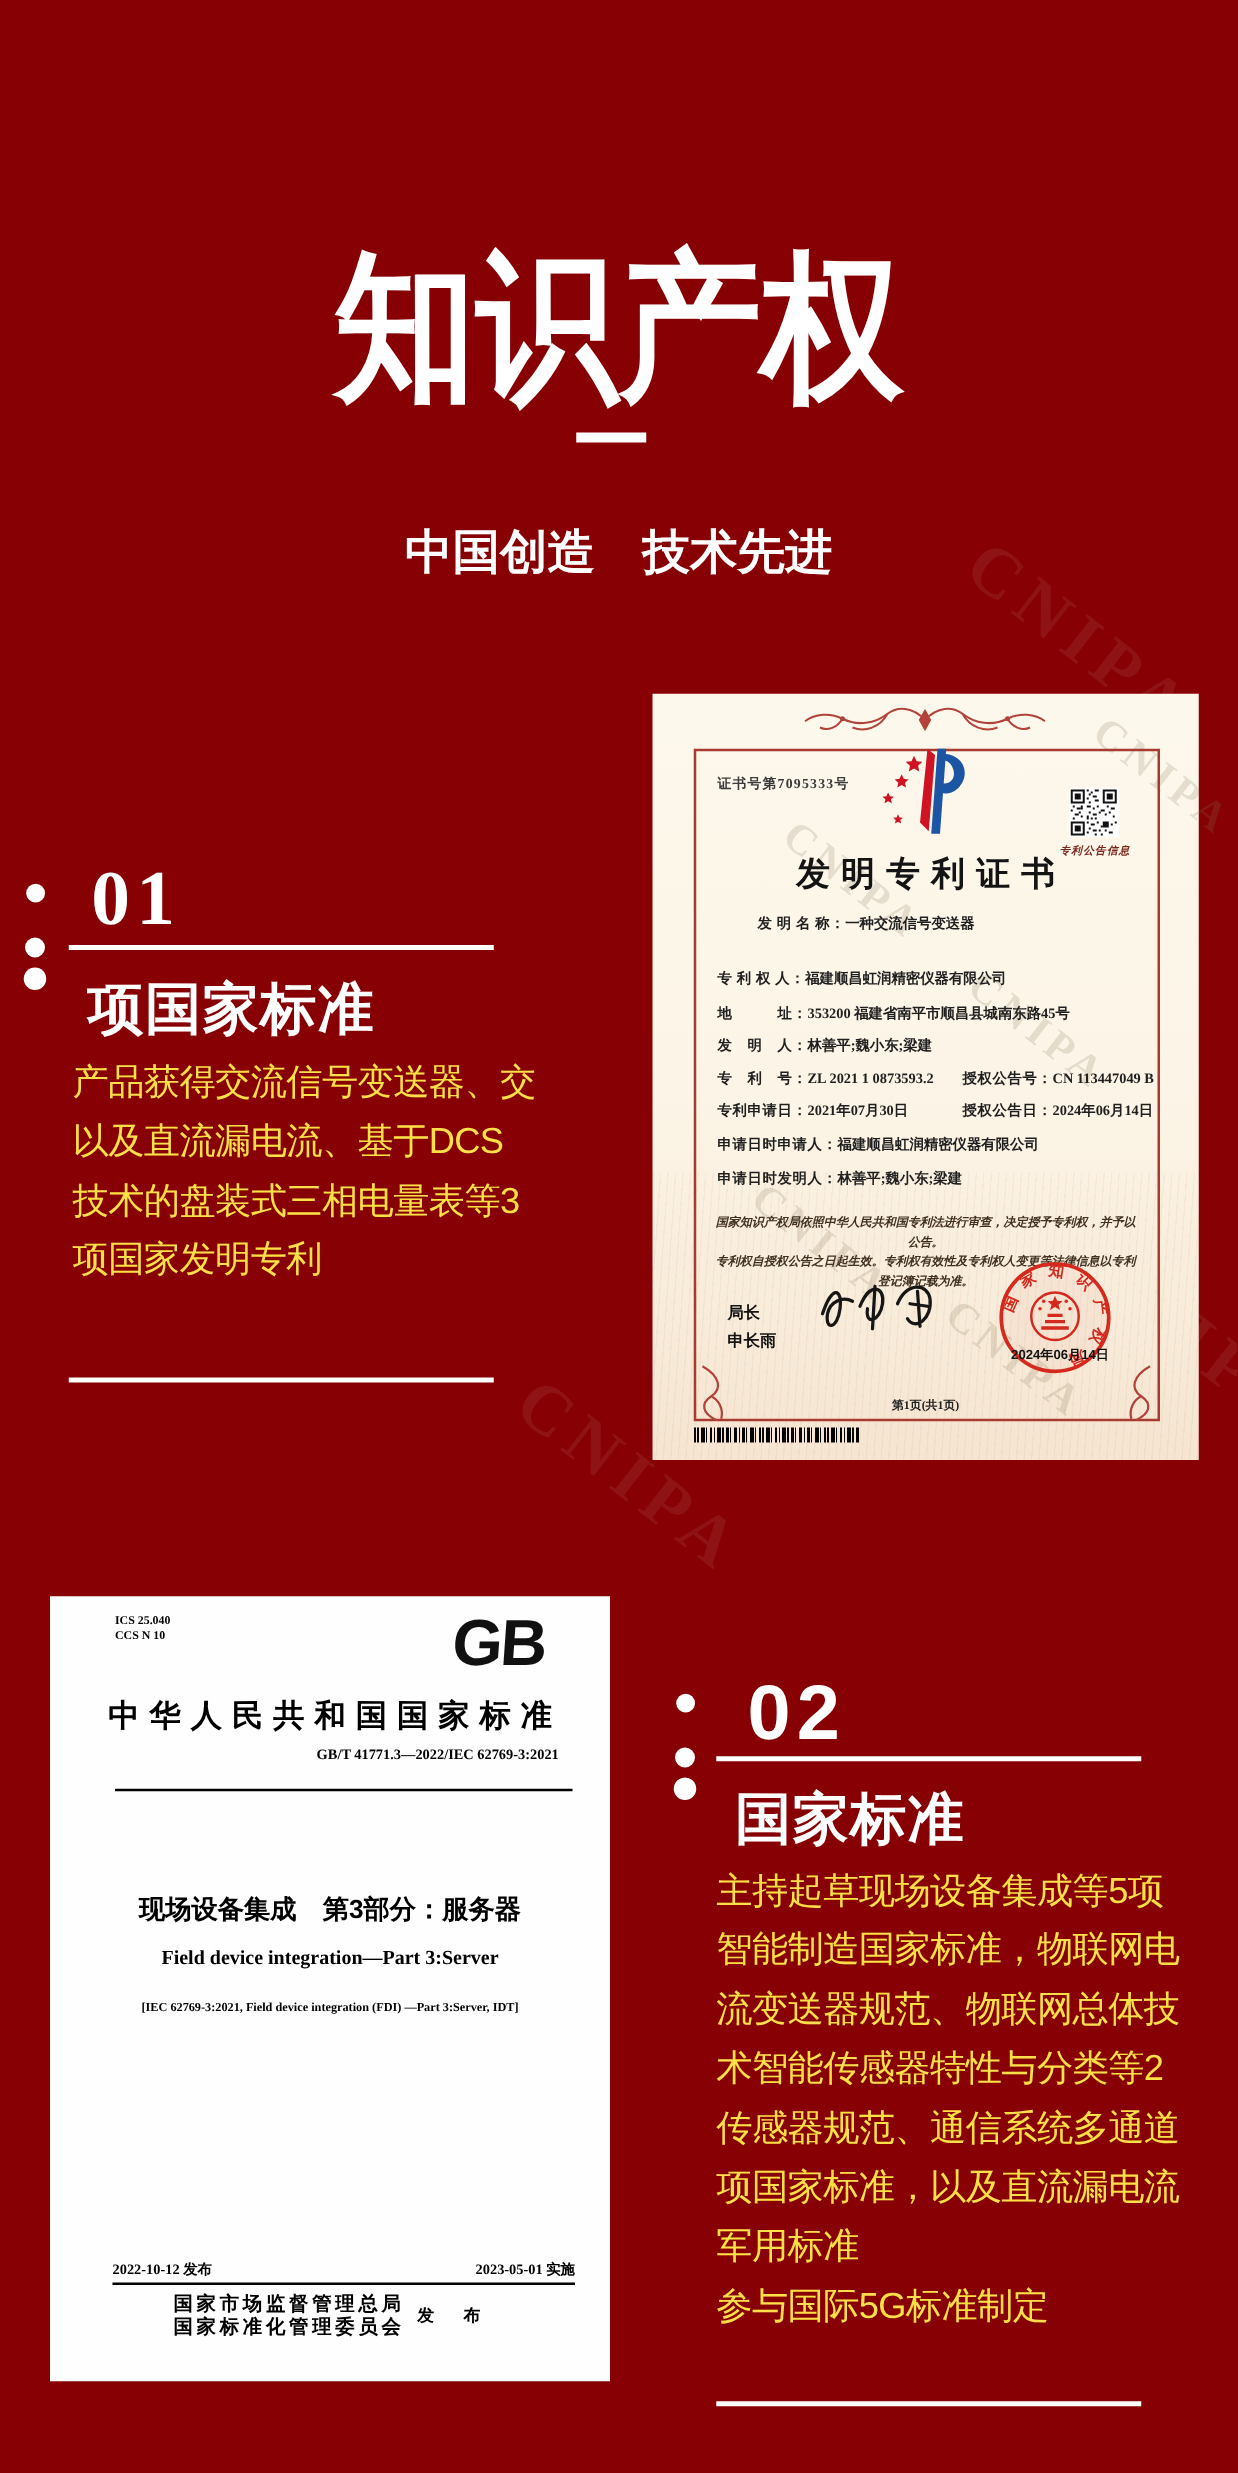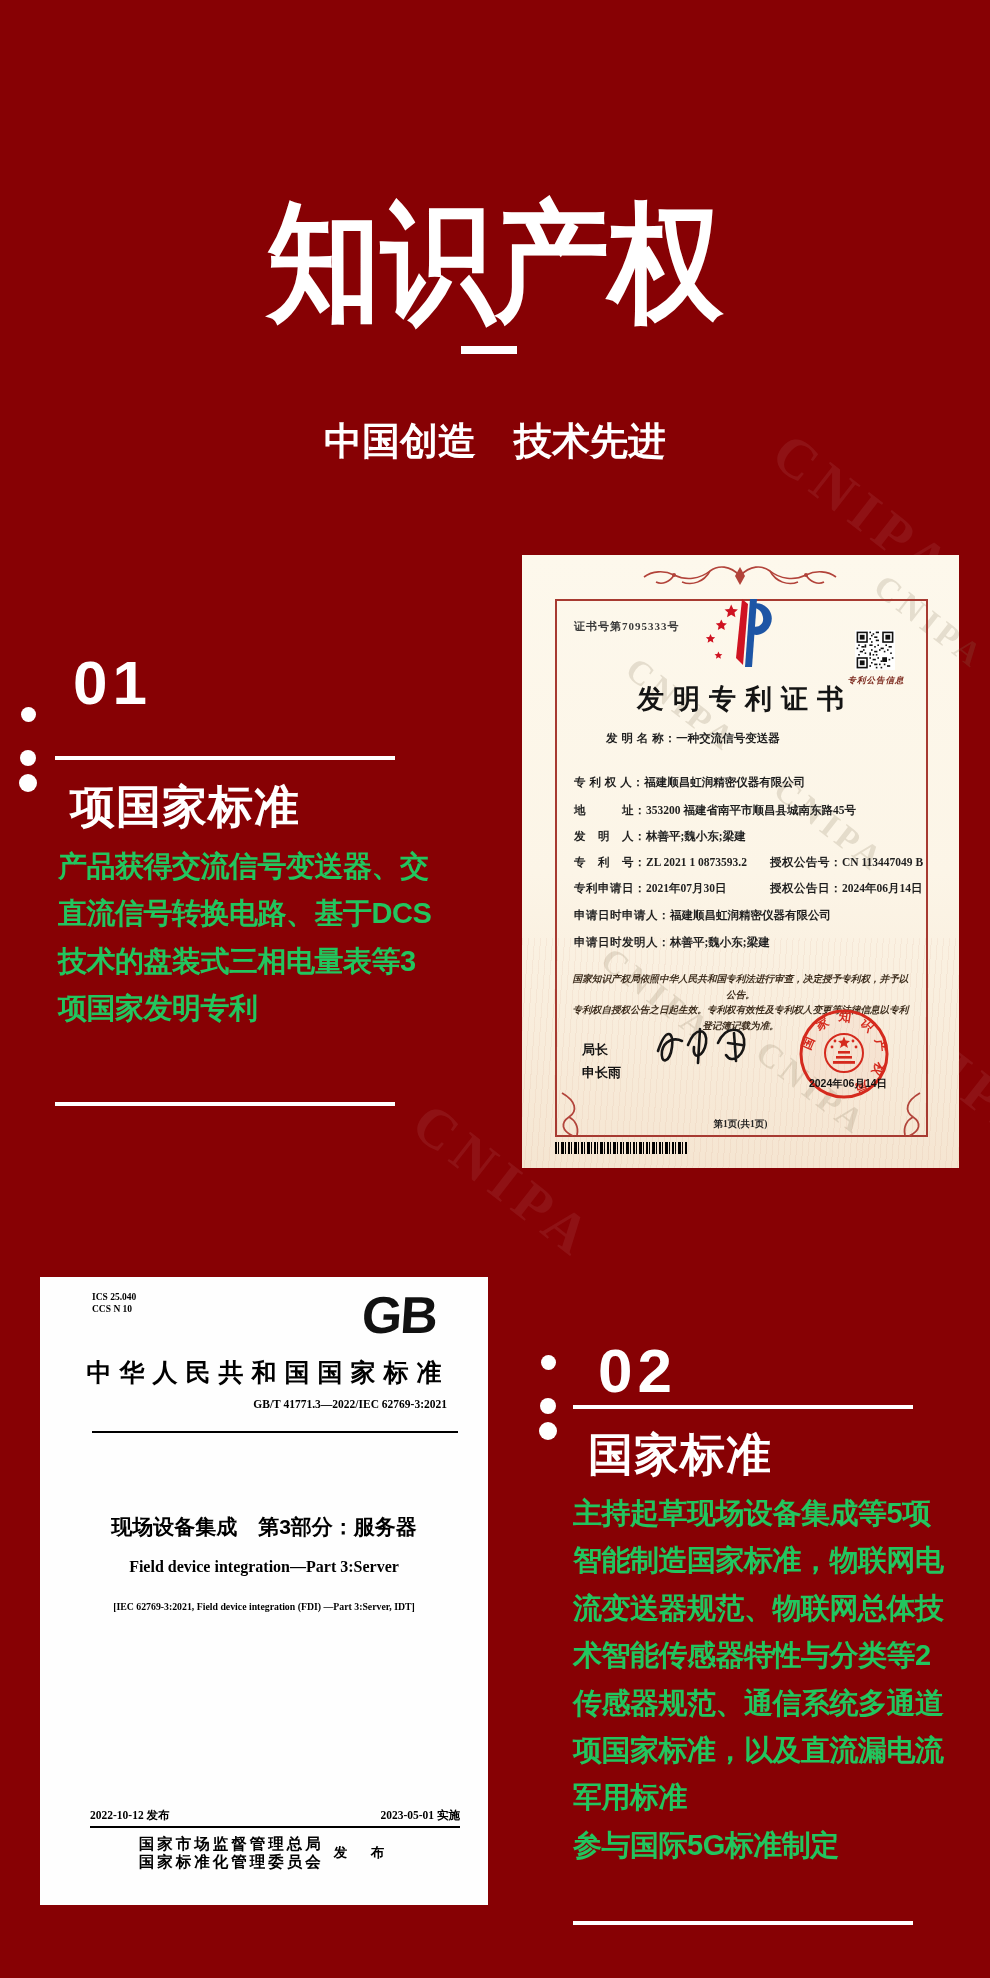--- a/index.html
+++ b/index.html
@@ -20,21 +20,21 @@
   
   .wm-page{color:rgba(255,255,255,0.07);font-family:"Liberation Serif",serif;
     font-weight:700;font-size:56px;letter-spacing:8px;transform:rotate(38deg);
     transform-origin:0 0;white-space:nowrap;}
 
   
   .dot{background:#fff;border-radius:50%;}
   .sec-number{color:#fff;font-size:62px;font-weight:800;letter-spacing:5px;line-height:1;}
   .sec-underline,.sec-divider{height:4px;background:#fff;}
   .sec-heading{color:#fff;font-size:45px;font-weight:800;line-height:1;letter-spacing:1px;}
-  .sec-body{color:#22c55e;font-size:29px;font-weight:700;line-height:47.4px;letter-spacing:-0.5px;}
+  .sec-body{color:#fde047;font-size:29px;font-weight:400;line-height:47.4px;letter-spacing:-0.5px;}
   .sec-body div{height:47.4px;white-space:nowrap;}
 
   
   .cert{left:522px;top:555px;width:437px;height:613px;
     background:linear-gradient(180deg,#fdf8ec 0%,#fcf5e7 52%,#f5e5d1 100%);
     font-family:"Liberation Serif",serif;color:#222;}
   .cert:after{content:"";position:absolute;left:0;right:0;bottom:0;height:230px;
     background:repeating-linear-gradient(94deg,rgba(187,108,78,0.07) 0 1px,transparent 1px 6px);
     pointer-events:none;}
   .cert-border{left:33px;top:44px;width:373px;height:538px;box-sizing:border-box;
@@ -88,26 +88,26 @@
   <div class="abs title-dash"></div>
   <div class="abs page-subtitle">中国创造　技术先进</div>
 
   <div class="abs wm-page" style="left:800px;top:420px;">CNIPA</div>
   <div class="abs wm-page" style="left:890px;top:980px;">CNIPA</div>
   <div class="abs wm-page" style="left:440px;top:1090px;">CNIPA</div>
 
   <div class="abs dot" style="left:21px;top:707px;width:15px;height:15px;"></div>
   <div class="abs dot" style="left:20px;top:750px;width:16px;height:16px;"></div>
   <div class="abs dot" style="left:19px;top:774px;width:18px;height:18px;"></div>
-  <div class="abs sec-number" style="left:73px;top:652px;">01</div>
+  <div class="abs sec-number" style="left:73px;top:688px;font-family:Liberation Serif, serif;">01</div>
   <div class="abs sec-underline" style="left:55px;top:756px;width:340px;"></div>
   <div class="abs sec-heading" style="left:70px;top:784px;">项国家标准</div>
   <div class="abs sec-body" style="left:58px;top:843px;">
     <div>产品获得交流信号变送器、交</div>
-    <div>直流信号转换电路、基于DCS</div>
+    <div>以及直流漏电流、基于DCS</div>
     <div>技术的盘装式三相电量表等3</div>
     <div>项国家发明专利</div>
   </div>
   <div class="abs sec-divider" style="left:55px;top:1102px;width:340px;"></div>
 
   <div class="abs cert">
 
     <div class="abs wm-cert" style="left:120px;top:95px;">CNIPA</div>
     <div class="abs wm-cert" style="left:268px;top:215px;">CNIPA</div>
     <div class="abs wm-cert" style="left:95px;top:385px;">CNIPA</div>

